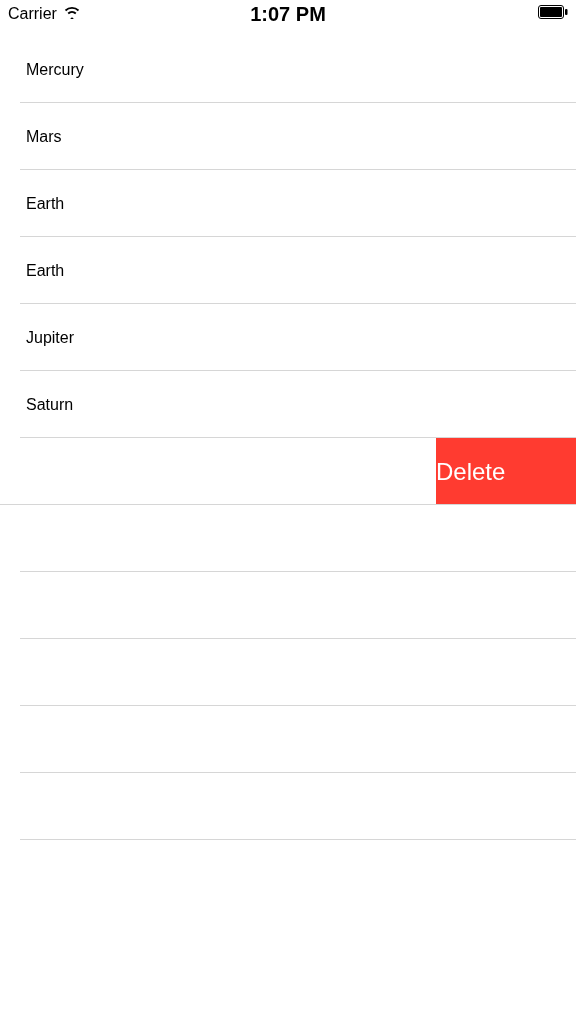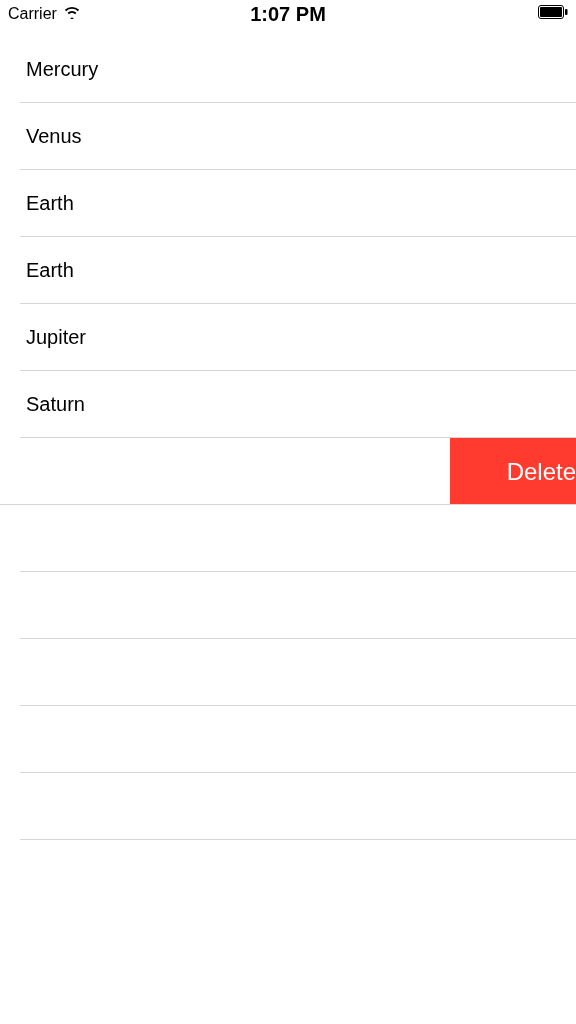--- a/index.html
+++ b/index.html
@@ -64,40 +64,40 @@
     }
     .cell-content {
       position: absolute;
       top: 0;
       left: 0;
       width: 576px;
       height: 100%;
       display: flex;
       align-items: center;
       padding-left: 26px;
-      font-size: 20px;
+      font-size: 16px;
       background: #fff;
     }
     .cell .separator {
       left: 20px;
     }
     .swiped .cell-content {
       transform: translateX(-126px);
     }
     .delete-button {
       position: absolute;
       right: 0;
       top: 0;
-      width: 126px;
+      width: 140px;
       height: 67px;
       background: #ff3b30;
       color: #fff;
       display: flex;
       align-items: center;
-      justify-content: flex-end;
+      justify-content: flex-start;
       font-size: 24px;
       font-weight: 400;
     }
     .swiped .separator {
       left: 0;
     }
     .empty-row .separator {
       left: 20px;
     }
   </style>
@@ -129,21 +129,21 @@
 
 <div class="table">
   <div class="cell">
     <div class="cell-content">
         <span>Mercury</span>
       </div>
     <div class="separator"></div>
   </div>
   <div class="cell">
     <div class="cell-content">
-        <span>Venus</span>
+        <span>Mars</span>
       </div>
     <div class="separator"></div>
   </div>
   <div class="cell">
     <div class="cell-content">
         <span>Earth</span>
       </div>
     <div class="separator"></div>
   </div>
   <div class="cell">

